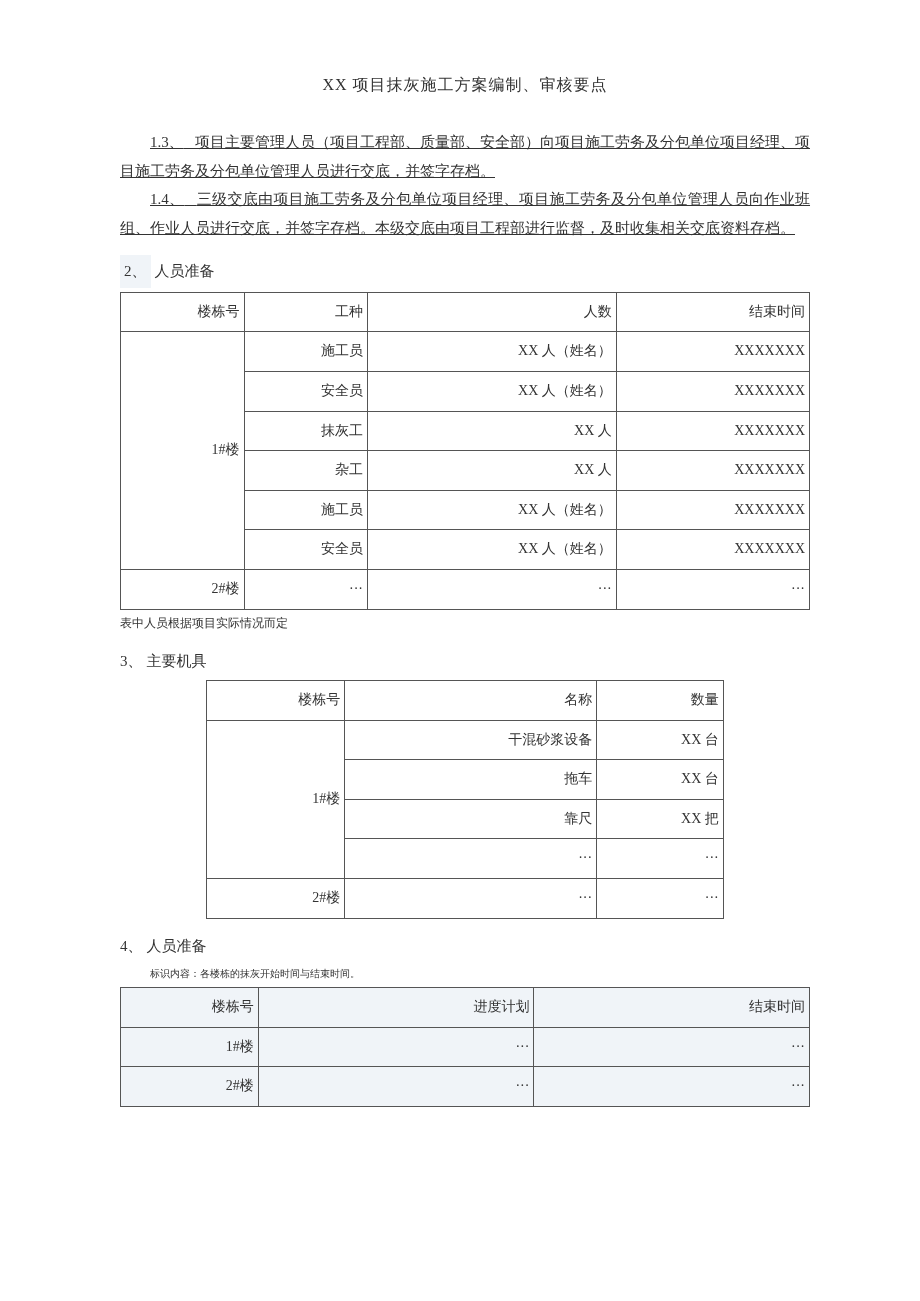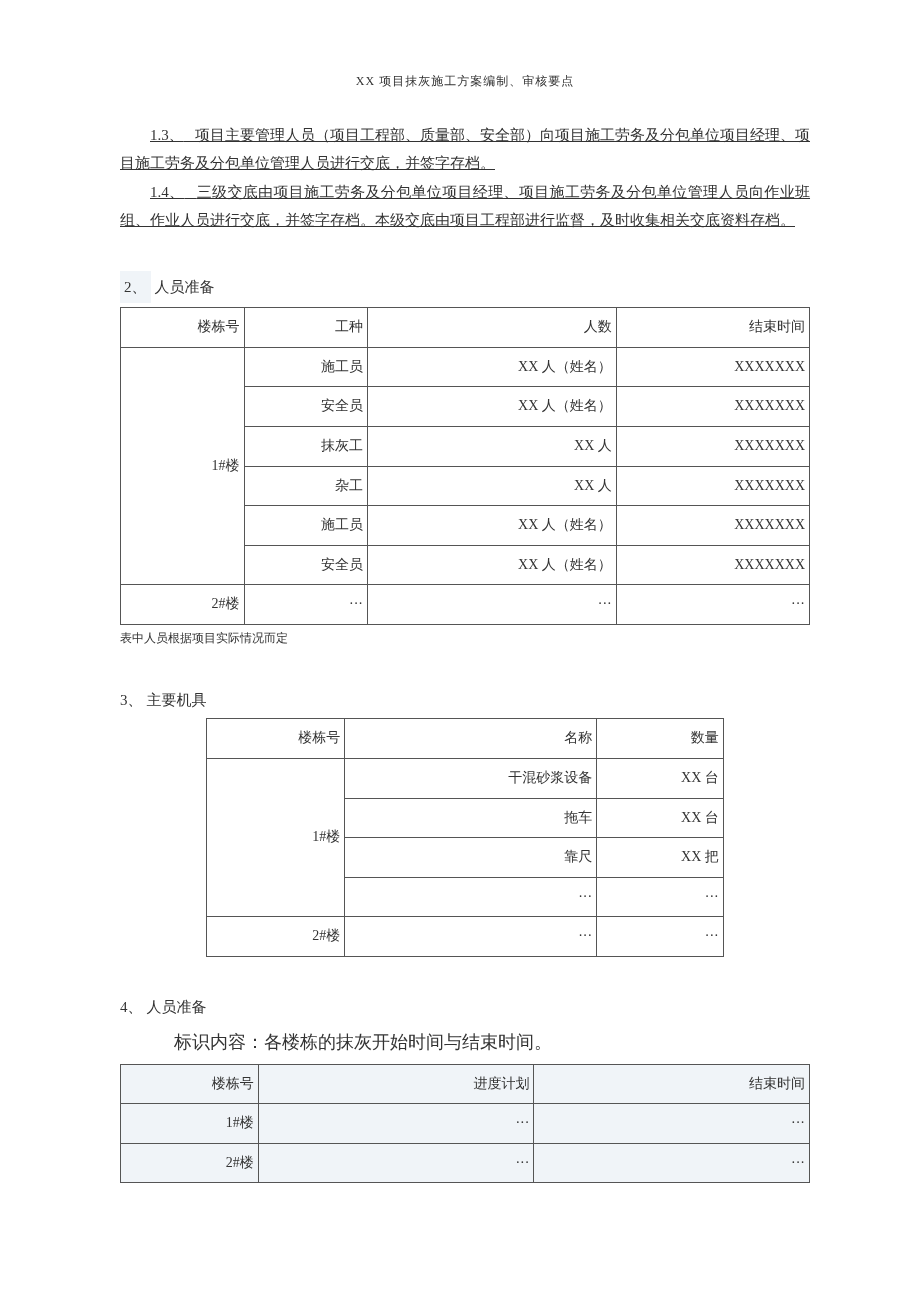--- a/index.html
+++ b/index.html
@@ -8,33 +8,33 @@
     color: #333;
     background: #fff;
     margin: 0;
     padding: 70px 110px 70px 120px;
     line-height: 1.9;
     width: 920px;
     box-sizing: border-box;
   }
   .doc-title {
     text-align: center;
-    font-size: 12px;
+    font-size: 16px;
     margin-bottom: 28px;
     letter-spacing: 1px;
   }
   .para {
     text-indent: 2em;
     margin: 0;
     text-align: justify;
     text-decoration: underline;
   }
   .section-heading {
     font-size: 15px;
-    margin-top: 36px;
+    margin-top: 13px;
     margin-bottom: 4px;
   }
   .section-heading .num {
     display: inline-block;
     margin-right: 4px;
   }
   table {
     border-collapse: collapse;
     margin: 0 auto;
   }
@@ -51,21 +51,21 @@
     font-size: 14px;
     font-weight: normal;
     background: #fff;
   }
   .note {
     font-size: 12px;
     margin-top: 2px;
     text-indent: 0;
   }
   .sub-note {
-    font-size: 18px;
+    font-size: 10px;
     text-indent: 3em;
     margin: 2px 0 4px 0;
   }
   .shaded td, .shaded th {
     background: #f0f4f8;
   }
   .shaded-heading {
     background: #f0f4f8;
     padding: 2px 4px;
     display: inline-block;

